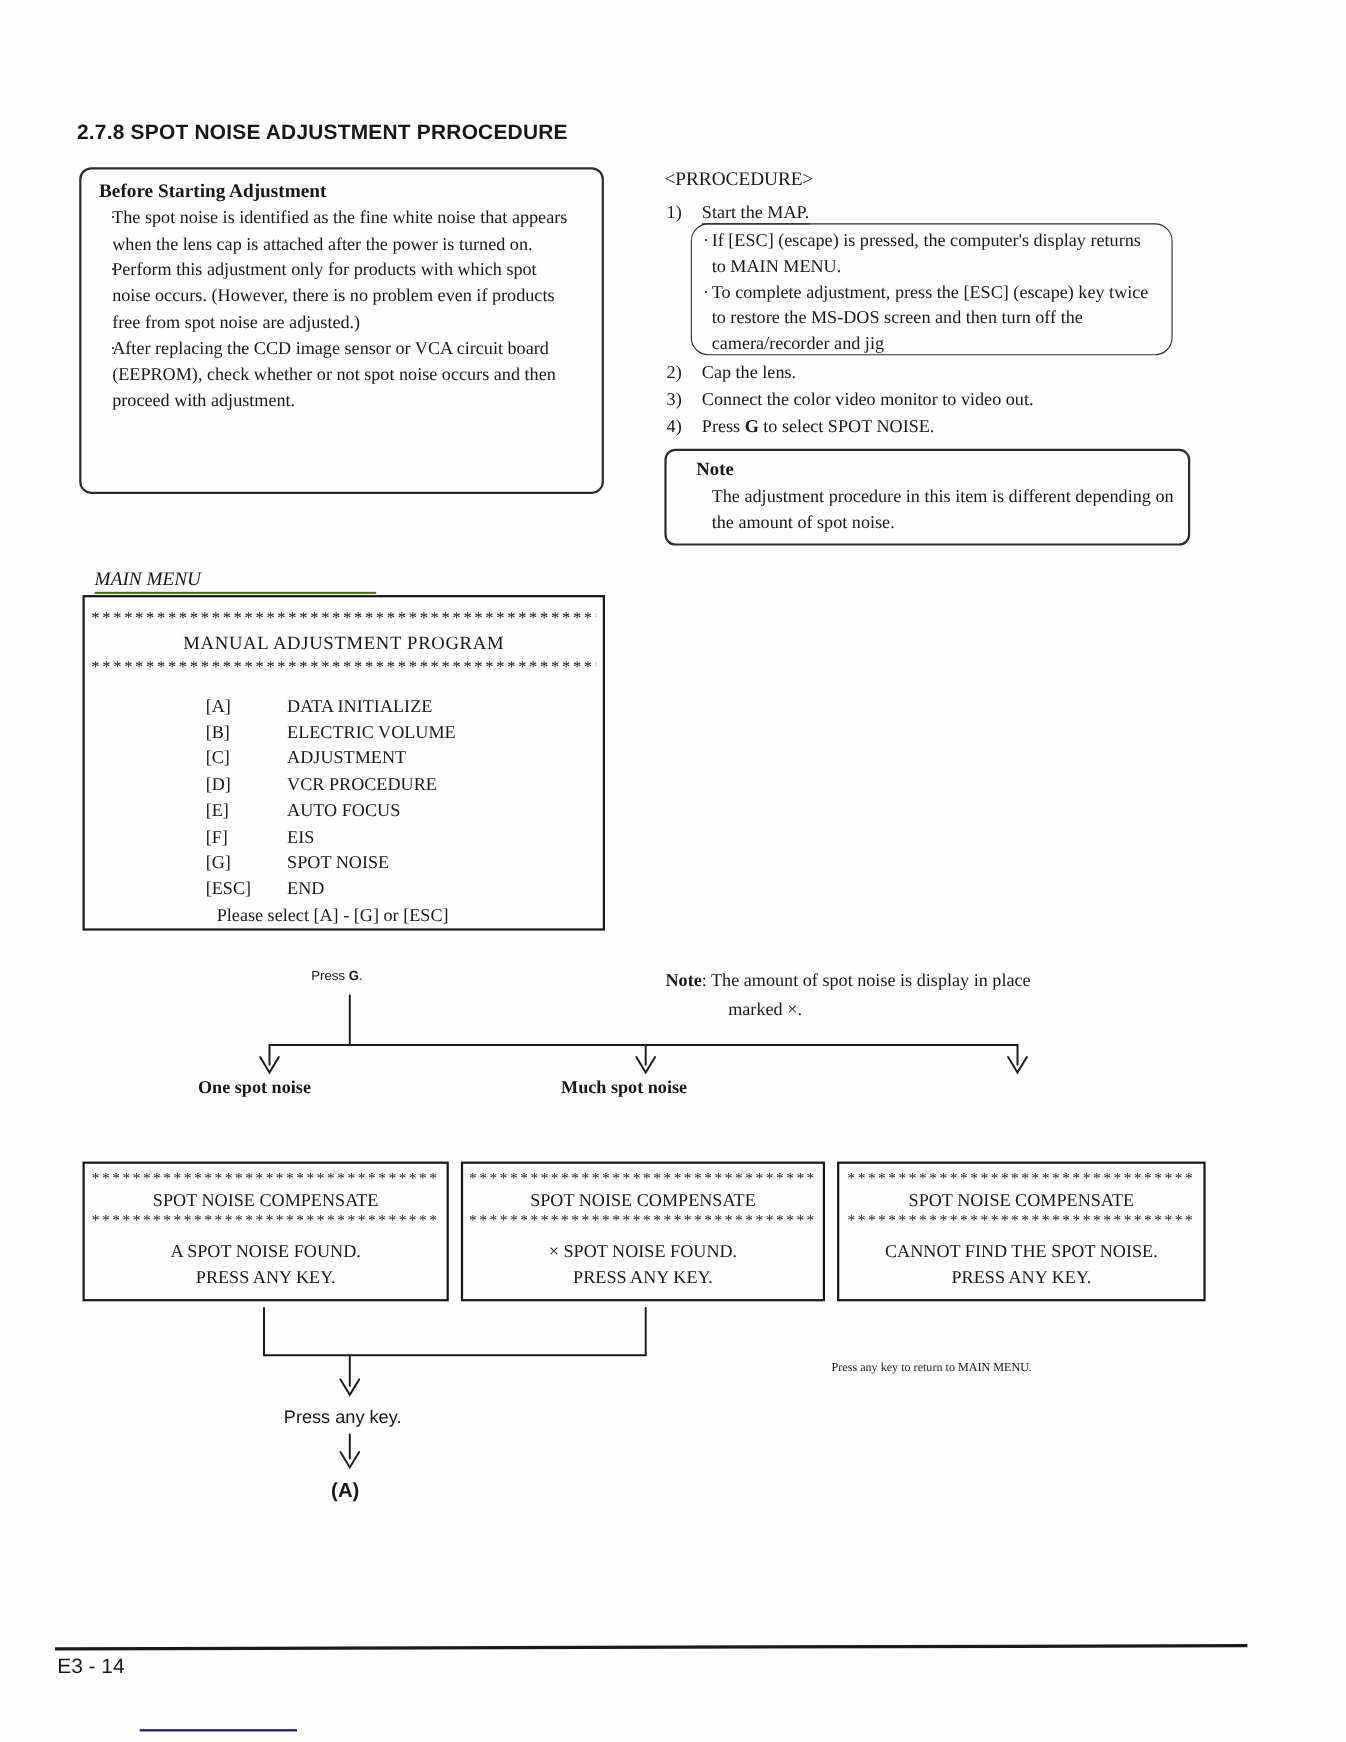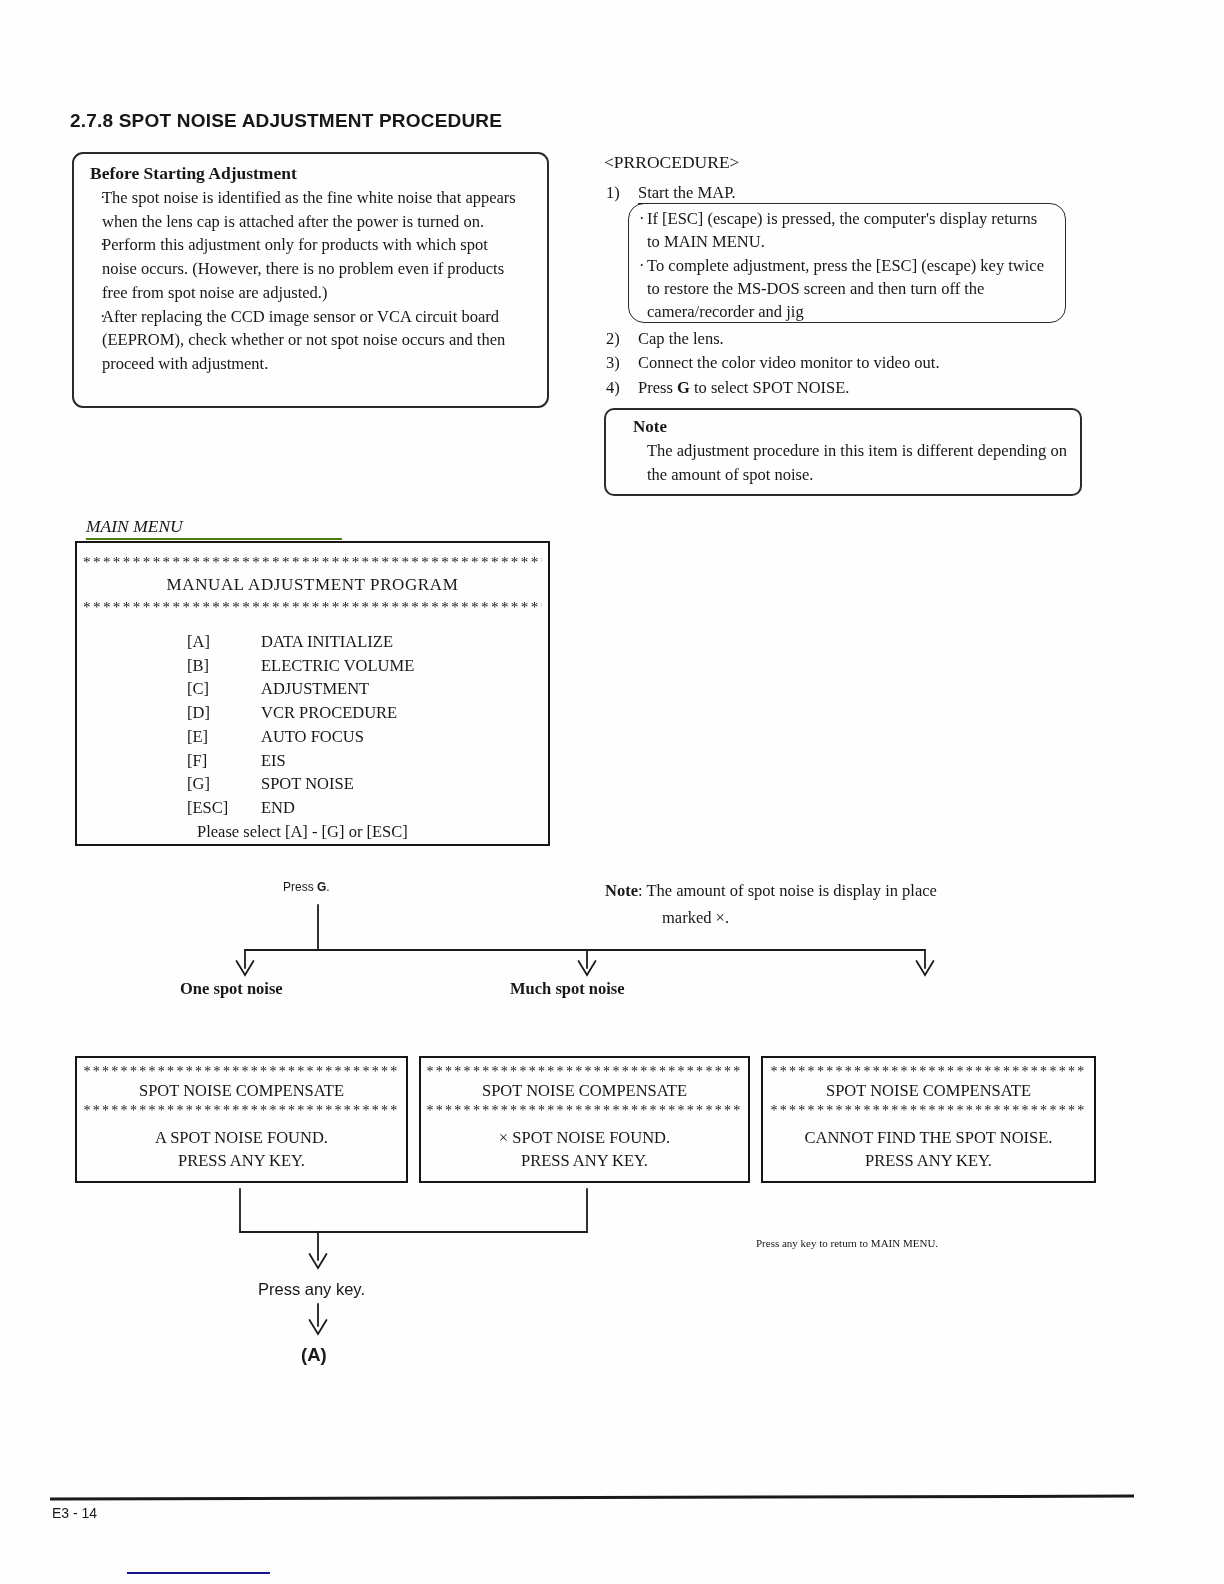--- a/index.html
+++ b/index.html
@@ -10,21 +10,21 @@
     font-family:"Liberation Serif", serif;
   }
   .abs { position:absolute; }
   .b { font-weight:bold; }
   .u { border-bottom:1.6px solid #171717; padding-bottom:0.5px; }
 
   .doc-title { left:70px; top:110px; font-family:"Liberation Sans",sans-serif;
     font-weight:bold; font-size:19px; letter-spacing:0.2px; }
 
   
-  .before-box { left:72px; top:152px; width:477px; height:256px;
+  .before-box { left:72px; top:152px; width:477px; height:297px;
     border:2px solid #2b2b2b; border-radius:11px; padding:7px 12px 0 14px; }
   .before-title { font-weight:bold; font-size:17.5px; margin-left:2px; line-height:25px; }
   .bullet-row { display:flex; font-size:16.5px; line-height:23.7px; }
   .bullet-dot { width:14px; padding-left:12px; flex:none; }
   .bullet-text { width:420px; }
 
   
   .proc-heading { left:604px; top:152px; font-weight:normal; font-size:17.5px; }
   .step-row { display:flex; font-size:16.5px; line-height:24.3px; }
   .step-num { width:32px; flex:none; }
@@ -73,31 +73,31 @@
   .comp-line1 { margin-top:7px; font-size:16.5px; line-height:23px; }
   .comp-line2 { font-size:16.5px; line-height:23px; }
 
   .return-text { left:756px; top:1237px; font-family:Liberation Serif, serif; font-size:11px; }
   .press-any-key { left:258px; top:1280px; font-family:"Liberation Sans",sans-serif; font-size:16.5px; }
   .label-a { left:301px; top:1344px; font-family:"Liberation Sans",sans-serif;
     font-weight:bold; font-size:18.5px; }
 
   .footer-rule { left:50px; top:1496px; width:1084px; height:2.5px;
     background:#1a1a1a; transform:rotate(-0.15deg); }
-  .footer-page { left:52px; top:1505px; font-family:"Liberation Sans",sans-serif; font-size:14px; }
+  .footer-page { left:52px; top:1505px; font-family:"Liberation Sans",sans-serif; font-size:19px; }
   .blue-line { left:127px; top:1572px; width:143px; height:2px; background:#15158c; }
 
   svg.flow-lines { position:absolute; left:0; top:0; pointer-events:none; }
 </style>
 </head>
 <body>
 
 <div class="page">
 
-  <div class="abs doc-title">2.7.8  SPOT NOISE ADJUSTMENT PROCEDURE</div>
+  <div class="abs doc-title">2.7.8  SPOT NOISE ADJUSTMENT PRROCEDURE</div>
 
   <div class="abs before-box">
     <div class="before-title">Before Starting Adjustment</div>
     <div class="bullet-row">
       <span class="bullet-dot">·</span>
       <span class="bullet-text">The spot noise is identified as the fine white noise that appears when the lens cap is attached after the power is turned on.</span>
     </div>
     <div class="bullet-row">
       <span class="bullet-dot">·</span>
       <span class="bullet-text">Perform this adjustment only for products with which spot noise occurs. (However, there is no problem even if products free from spot noise are adjusted.)</span>

